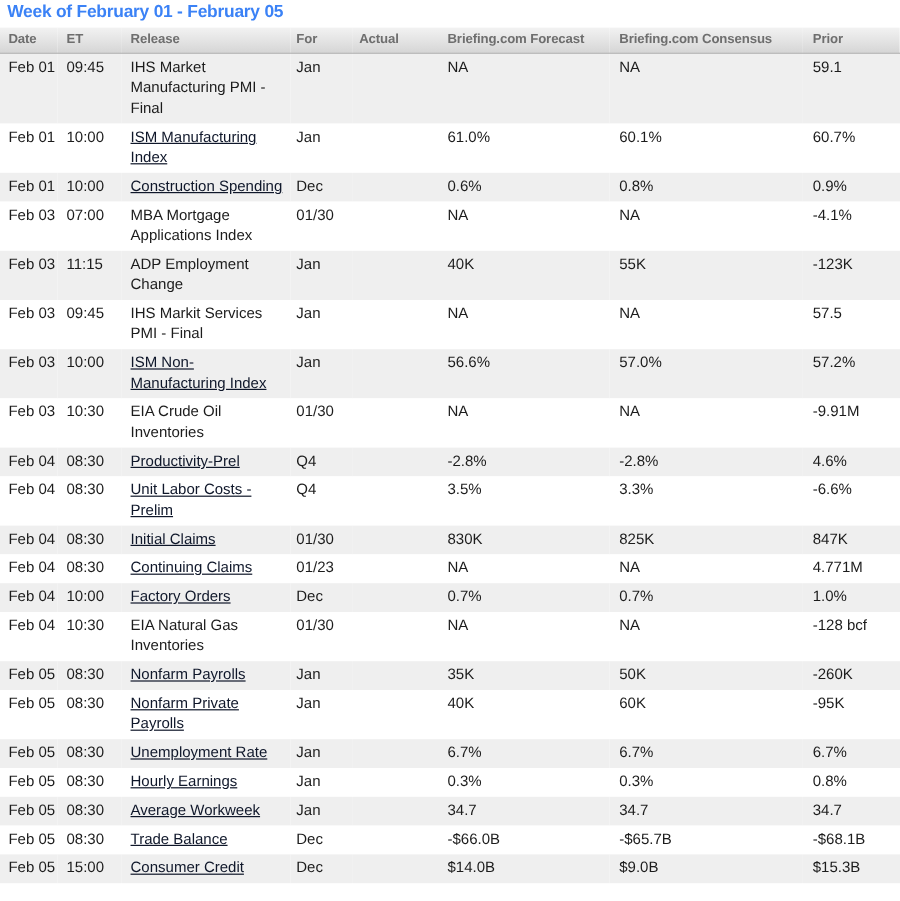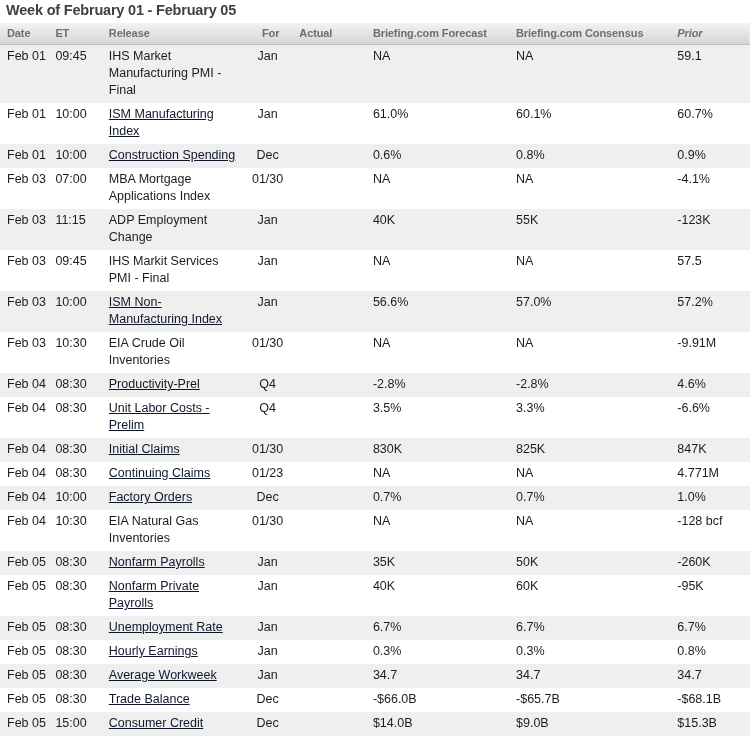--- a/index.html
+++ b/index.html
@@ -18,21 +18,21 @@
 
   #econ-calendar {
     width: 750px;
     box-sizing: border-box;
     padding: 0;
   }
 
   .cal-title {
     font-size: 14.5px;
     font-weight: bold;
-    color: #404040;
+    color: #3b82f6;
     letter-spacing: -0.2px;
     padding: 2px 0 4px 6px;
     line-height: 17px;
     white-space: nowrap;
   }
 
   table.cal-table {
     width: 750px;
     border-collapse: collapse;
     table-layout: fixed;
@@ -65,34 +65,34 @@
     padding: 3px 6px 4px 0;
     line-height: 17px;
     color: #1c1c1c;
     font-size: 12.5px;
   }
 
   
   .c-date     { width: 48px;  padding-left: 7px; white-space: nowrap; }
   .c-et       { width: 52px;  padding-left: 7px; white-space: nowrap; }
   .c-release  { width: 140px; padding-left: 8px; }
-  .c-for      { width: 52px;  padding-left: 5px; white-space: nowrap; text-align: center; }
+  .c-for      { width: 52px;  padding-left: 5px; white-space: nowrap; }
   .c-actual   { width: 70px;  padding-left: 5px; white-space: nowrap; }
   .c-forecast { width: 142px; padding-left: 8px; white-space: nowrap; }
   .c-consensus{ width: 160px; padding-left: 8px; white-space: nowrap; }
   .c-prior    { width: 80px;  padding-left: 8px; white-space: nowrap; }
 
   th.c-date     { padding-left: 7px; }
   th.c-et       { padding-left: 7px; }
   th.c-release  { padding-left: 8px; }
   th.c-for      { padding-left: 5px; }
   th.c-actual   { padding-left: 5px; }
   th.c-forecast { padding-left: 8px; }
   th.c-consensus{ padding-left: 8px; }
-  th.c-prior    { padding-left: 8px; font-style: italic; }
+  th.c-prior    { padding-left: 8px; }
 
   a.rel-link {
     color: #0f172a;
     text-decoration: underline;
     cursor: pointer;
   }
 
   .rel-plain { color: #1c1c1c; }
 </style>
 </head>

